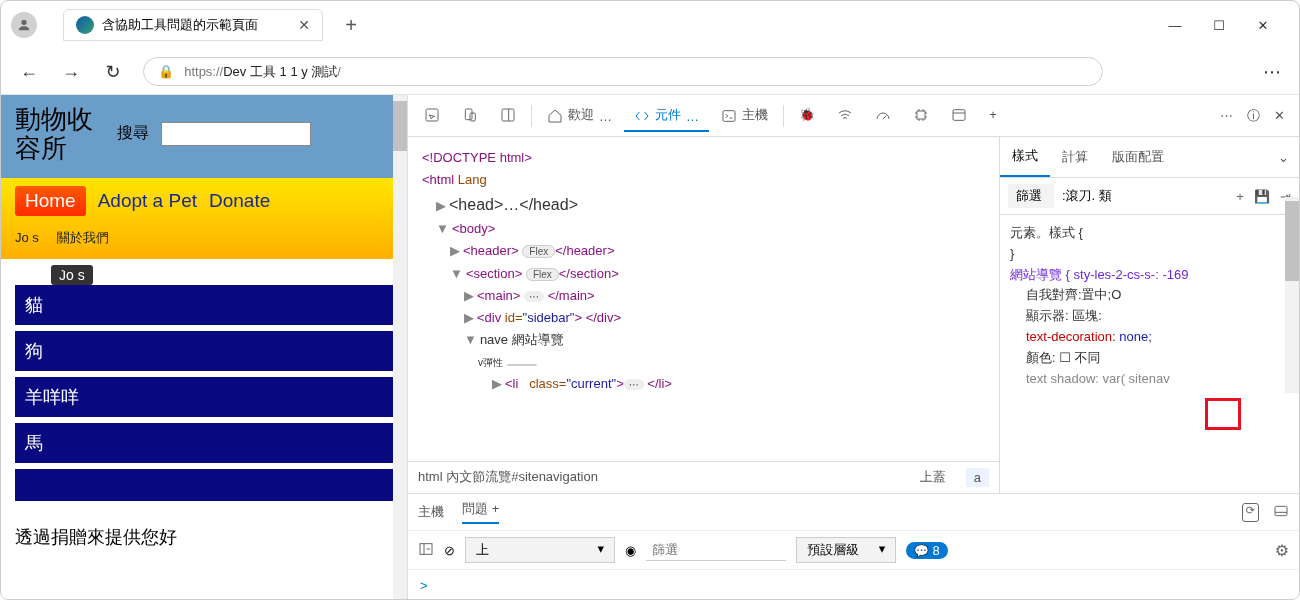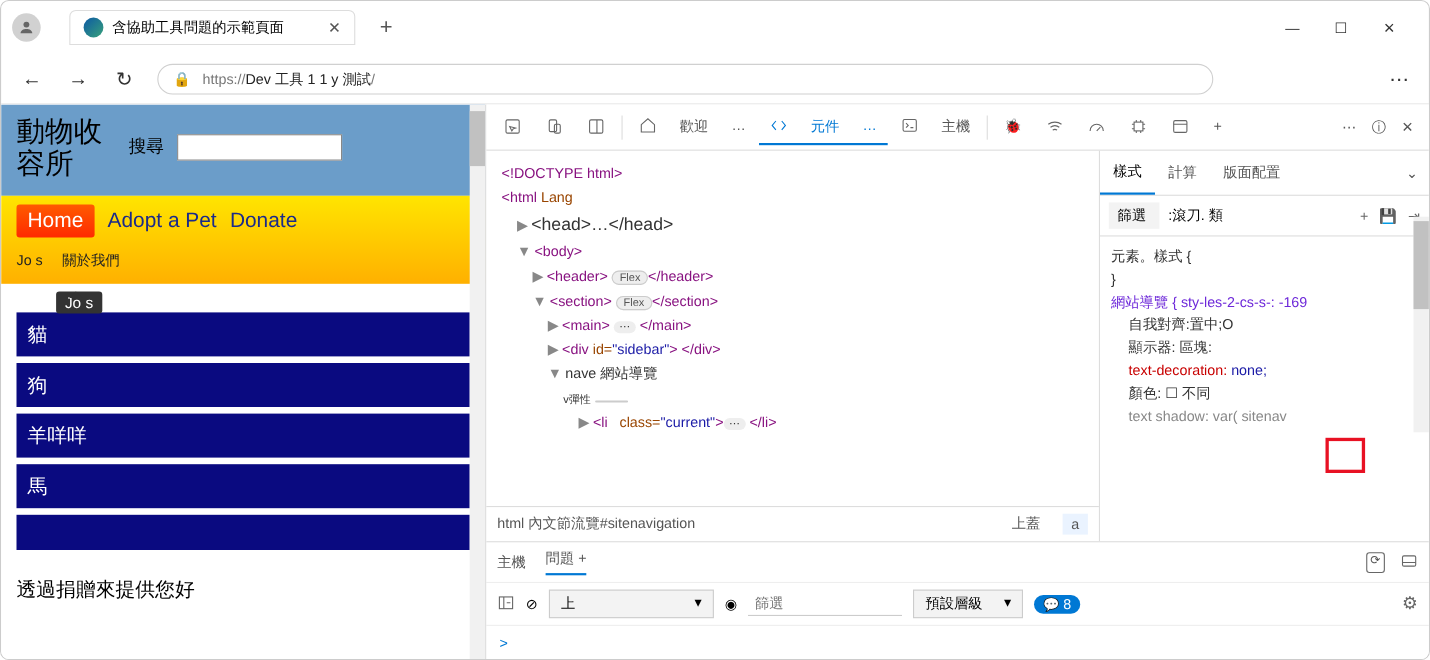--- a/index.html
+++ b/index.html
@@ -15,40 +15,40 @@
 .winctrl{margin-left:auto;display:flex;gap:24px;padding-right:16px;color:#333}
 .winctrl span{width:20px;text-align:center;font-size:13px}
 .toolbar{height:46px;display:flex;align-items:center;padding:0 16px;gap:18px;border-bottom:1px solid #e3e3e3}
 .toolbar .navbtn{font-size:18px;color:#333;width:24px;text-align:center}
 .addrbar{flex:1;display:flex;align-items:center;gap:10px;border:1px solid #d0d0d0;border-radius:20px;padding:4px 14px;max-width:960px}
 .lock{color:#666}
 .url{font-size:15px;color:#777}
 .url .dark{color:#222}
 .more{margin-left:auto;font-size:18px;letter-spacing:2px;color:#333}
 .workarea{display:flex;height:calc(600px - 48px - 46px)}
-.pagecol{width:441px;background:#fff;position:relative;overflow:hidden;border-right:1px solid #ddd}
+.pagecol{width:407px;background:#fff;position:relative;overflow:hidden;border-right:1px solid #ddd}
 .pagehdr{background:#6b9dc9;padding:10px 14px 16px;display:flex;align-items:center;gap:12px}
 .pagehdr h1{font-size:26px;font-weight:400;color:#000;line-height:1.1;width:90px}
 .pagehdr label{font-size:16px;color:#000}
 .pagehdr input{width:150px;height:24px;border:1px solid #888;background:#fff}
 .navbar{background:linear-gradient(#ffe500,#ffb000);padding:0 0 8px}
 .navrow{display:flex;gap:12px;padding:8px 14px;align-items:center}
 .navrow a{font-size:19px;color:#1a2a8a;text-decoration:none}
 .navrow a.home{background:linear-gradient(#ff5a00,#ff2a00);color:#fff;padding:4px 10px;border-radius:3px}
 .navrow2{padding:4px 14px;font-size:16px;color:#222}
 .tip{position:absolute;top:170px;left:50px;background:#333;color:#fff;font-size:14px;padding:2px 8px;border-radius:3px}
 .tip:before{content:"";position:absolute;top:-6px;left:12px;border:6px solid transparent;border-bottom-color:#333}
 .catlist{padding:26px 14px 10px}
 .catlist div{background:#0a0a80;color:#fff;font-size:18px;padding:8px 10px;margin-bottom:6px}
 .donate{padding:8px 14px;font-size:18px}
 .scroll{position:absolute;right:0;top:0;width:14px;height:100%;background:#f1f1f1}
 .scroll .thumb{background:#c1c1c1;height:50px;margin-top:6px}
 .devtools{flex:1;display:flex;flex-direction:column;background:#fff}
 .dt-tabs{height:42px;display:flex;align-items:center;border-bottom:1px solid #ddd;padding:0 6px;gap:2px}
-.dt-tab{display:flex;align-items:flex-start;gap:21px;padding:6px 10px;color:#555;font-size:13px;border-bottom:2px solid transparent}
+.dt-tab{display:flex;align-items:flex-end;gap:5px;padding:6px 10px;color:#555;font-size:13px;border-bottom:2px solid transparent}
 .dt-tab.active{color:#0078d4;border-bottom-color:#0078d4}
 .dt-sep{width:1px;height:22px;background:#ddd;margin:0 3px}
 .dt-right{margin-left:auto;display:flex;gap:14px;align-items:center;color:#555;padding-right:8px}
 .dt-main{flex:1;display:flex;min-height:0}
 .domtree{flex:1;padding:10px 14px;font-family:Consolas,monospace;font-size:13px;color:#333;overflow:auto;line-height:1.7}
 .domtree .tag{color:#881280}
 .domtree .attr{color:#994500}
 .domtree .val{color:#1a1aa6}
 .domtree .ind1{padding-left:14px}
 .domtree .ind2{padding-left:28px}

